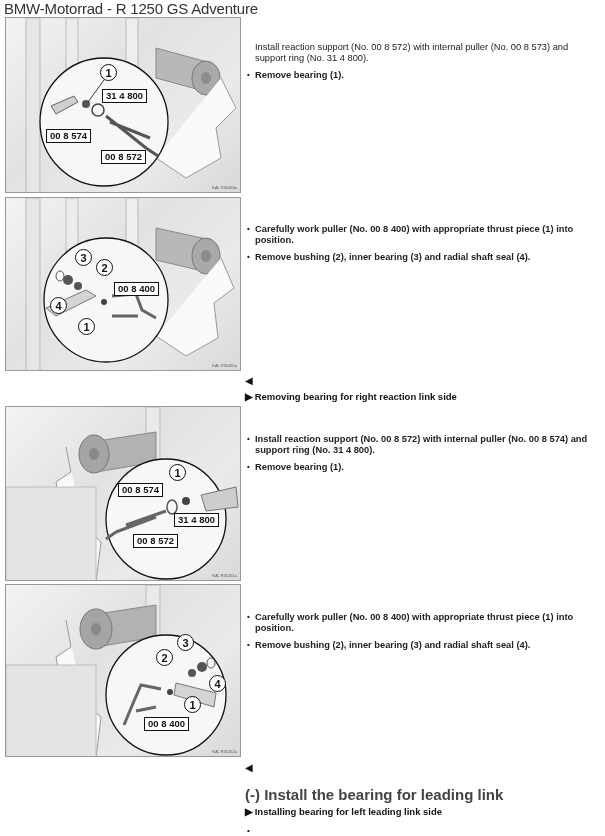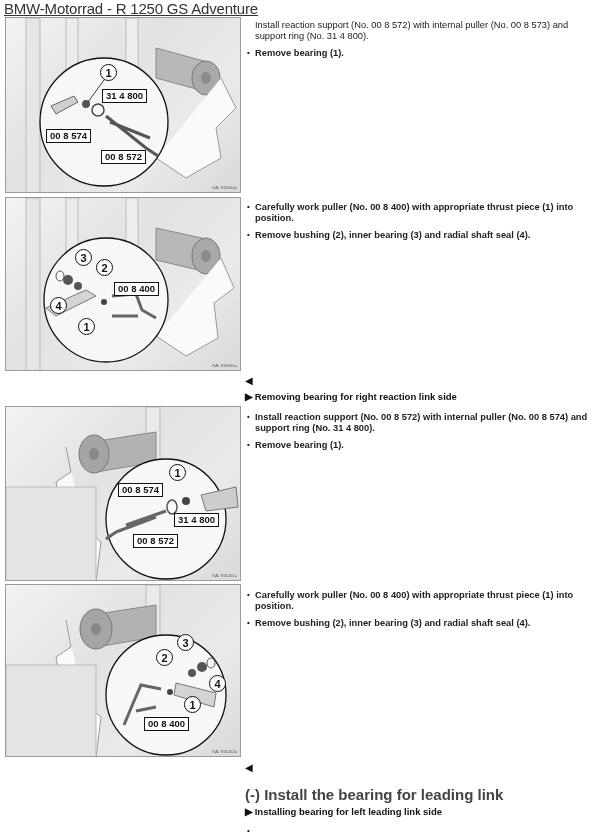--- a/index.html
+++ b/index.html
@@ -1,21 +1,21 @@
 <!DOCTYPE html>
 <html><head>
   <meta charset="utf-8">
   <style>
     * { box-sizing: border-box; margin: 0; padding: 0; }
     html, body { width: 605px; height: 836px; background: #ffffff; overflow: hidden; }
     body { position: relative; font-family: "Liberation Sans", sans-serif; color: #1a1a1a; }
 
     .doc-title {
       position: absolute; left: 4px; top: 0px;
-      font-size: 15px; color: #333; letter-spacing: -0.2px; text-decoration: underline;
+      font-size: 15px; color: #333; letter-spacing: -0.2px;
     }
 
     .figure {
       position: absolute; left: 5px; width: 236px;
       border: 1px solid #9a9a9a;
       background: linear-gradient(135deg, #f3f3f3 0%, #e2e2e2 40%, #eaeaea 70%, #d9d9d9 100%);
       overflow: hidden;
     }
     .figure svg { position: absolute; left: 0; top: 0; }
     .fig-code {
@@ -28,21 +28,21 @@
       font-size: 9.5px; font-weight: bold; color: #111;
       padding: 0 3px; line-height: 12px; white-space: nowrap;
     }
     .callout {
       position: absolute; width: 17px; height: 17px; border-radius: 50%;
       background: #fff; border: 1.4px solid #111;
       font-size: 11px; font-weight: bold; color: #111;
       display: flex; align-items: center; justify-content: center;
     }
 
-    .text-block { position: absolute; left: 246px; width: 355px; font-size: 9.3px; line-height: 11px; color: #222; }
+    .text-block { position: absolute; left: 246px; width: 355px; font-size: 9.3px; line-height: 11px; color: #222; margin-top: 22px; }
     .bullet { position: relative; padding-left: 9px; margin-bottom: 6px; font-weight: bold; }
     .bullet::before { content: "•"; position: absolute; left: 1px; top: -1px; font-size: 8px; }
     .plain { padding-left: 9px; margin-bottom: 6px; }
 
     .nav-arrow { position: absolute; left: 245px; font-size: 10px; color: #111; }
     .subhead { position: absolute; left: 245px; font-size: 9.5px; font-weight: bold; color: #111; display: flex; align-items: center; gap: 2px; }
     .subhead .tri { font-size: 10px; }
     .section-head { position: absolute; left: 245px; font-size: 15px; font-weight: bold; color: #444; }
     .lone-bullet { position: absolute; left: 247px; font-size: 8px; color: #111; }
   </style>

